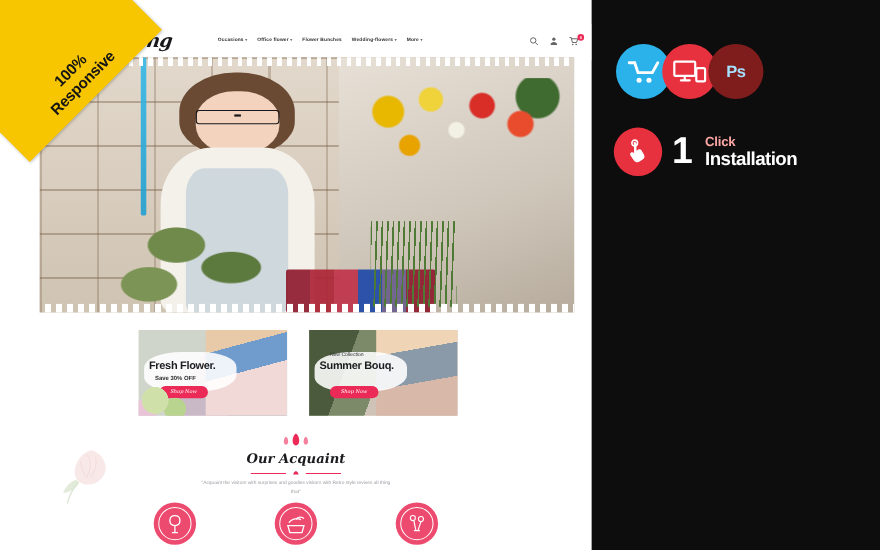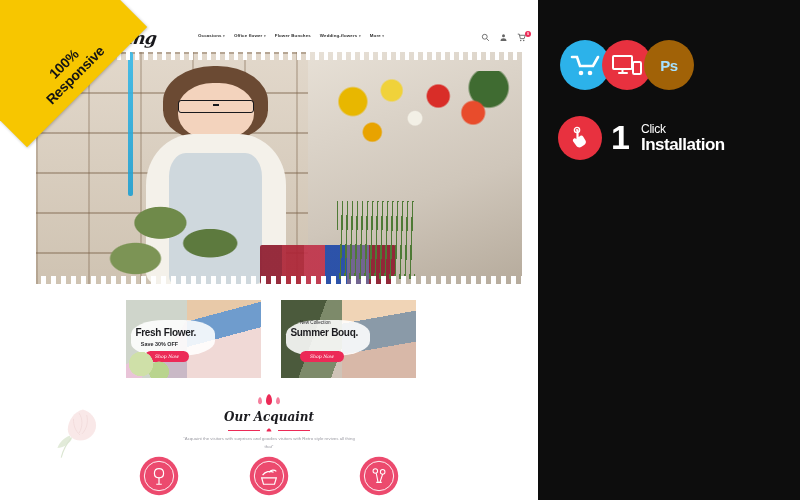--- a/index.html
+++ b/index.html
@@ -200,32 +200,32 @@
   
   .right-panel{ position:absolute; left:538px; top:0; width:262px; height:500px;
     background:#0d0d0d; }
 
   .platform-badges{ position:absolute; left:16px; top:40px;
     display:flex; align-items:center; }
   .pbadge{ width:50px; height:50px; border-radius:50%;
     display:flex; align-items:center; justify-content:center; }
   .pb-cart{ background:#2cb2ea; margin-left:6px; }
   .pb-resp{ background:#e8313f; margin-left:-8px; }
-  .pb-ps{ background:#a16207; margin-left:-8px;justify-content:center; }
+  .pb-ps{ background:#7f1d1d; margin-left:-8px;justify-content:center; }
   .ps-text{ color:#a6e1ff; font-size:15px; font-weight:bold;
     font-family:"Liberation Sans", sans-serif; letter-spacing:-.5px;}
 
   .oneclick{ position:absolute; left:20px; top:116px;
     display:flex; align-items:center; gap:9px; }
   .oc-circle{ width:44px; height:44px; border-radius:50%; background:#e8313f;
     display:flex; align-items:center; justify-content:center; }
   .oc-one{ color:#fff; font-size:34px; font-weight:bold; line-height:.8;
     margin-right:2px; }
   .oc-txt{ display:flex; flex-direction:column; line-height:1; }
-  .oc-click{ color:#ffffff; font-size:12px; font-weight:normal; letter-spacing:-.2px;}
+  .oc-click{ color:#fca5a5; font-size:12px; font-weight:bold; letter-spacing:-.2px;}
   .oc-inst{ color:#fff; font-size:17px; font-weight:bold; letter-spacing:-.5px;
     margin-top:1px; }
 
   
   .ribbon{ position:absolute; left:-58px; top:-58px; width:170px; height:170px;
     background:#f7c600; transform:rotate(-45deg); z-index:30;
     box-shadow:0 1px 3px rgba(0,0,0,.25); }
   .ribbon-text{ position:absolute; left:0; top:0; width:170px; height:170px;
     display:flex; flex-direction:column; align-items:center; justify-content:flex-end;
     padding-bottom:9px; z-index:31; }

